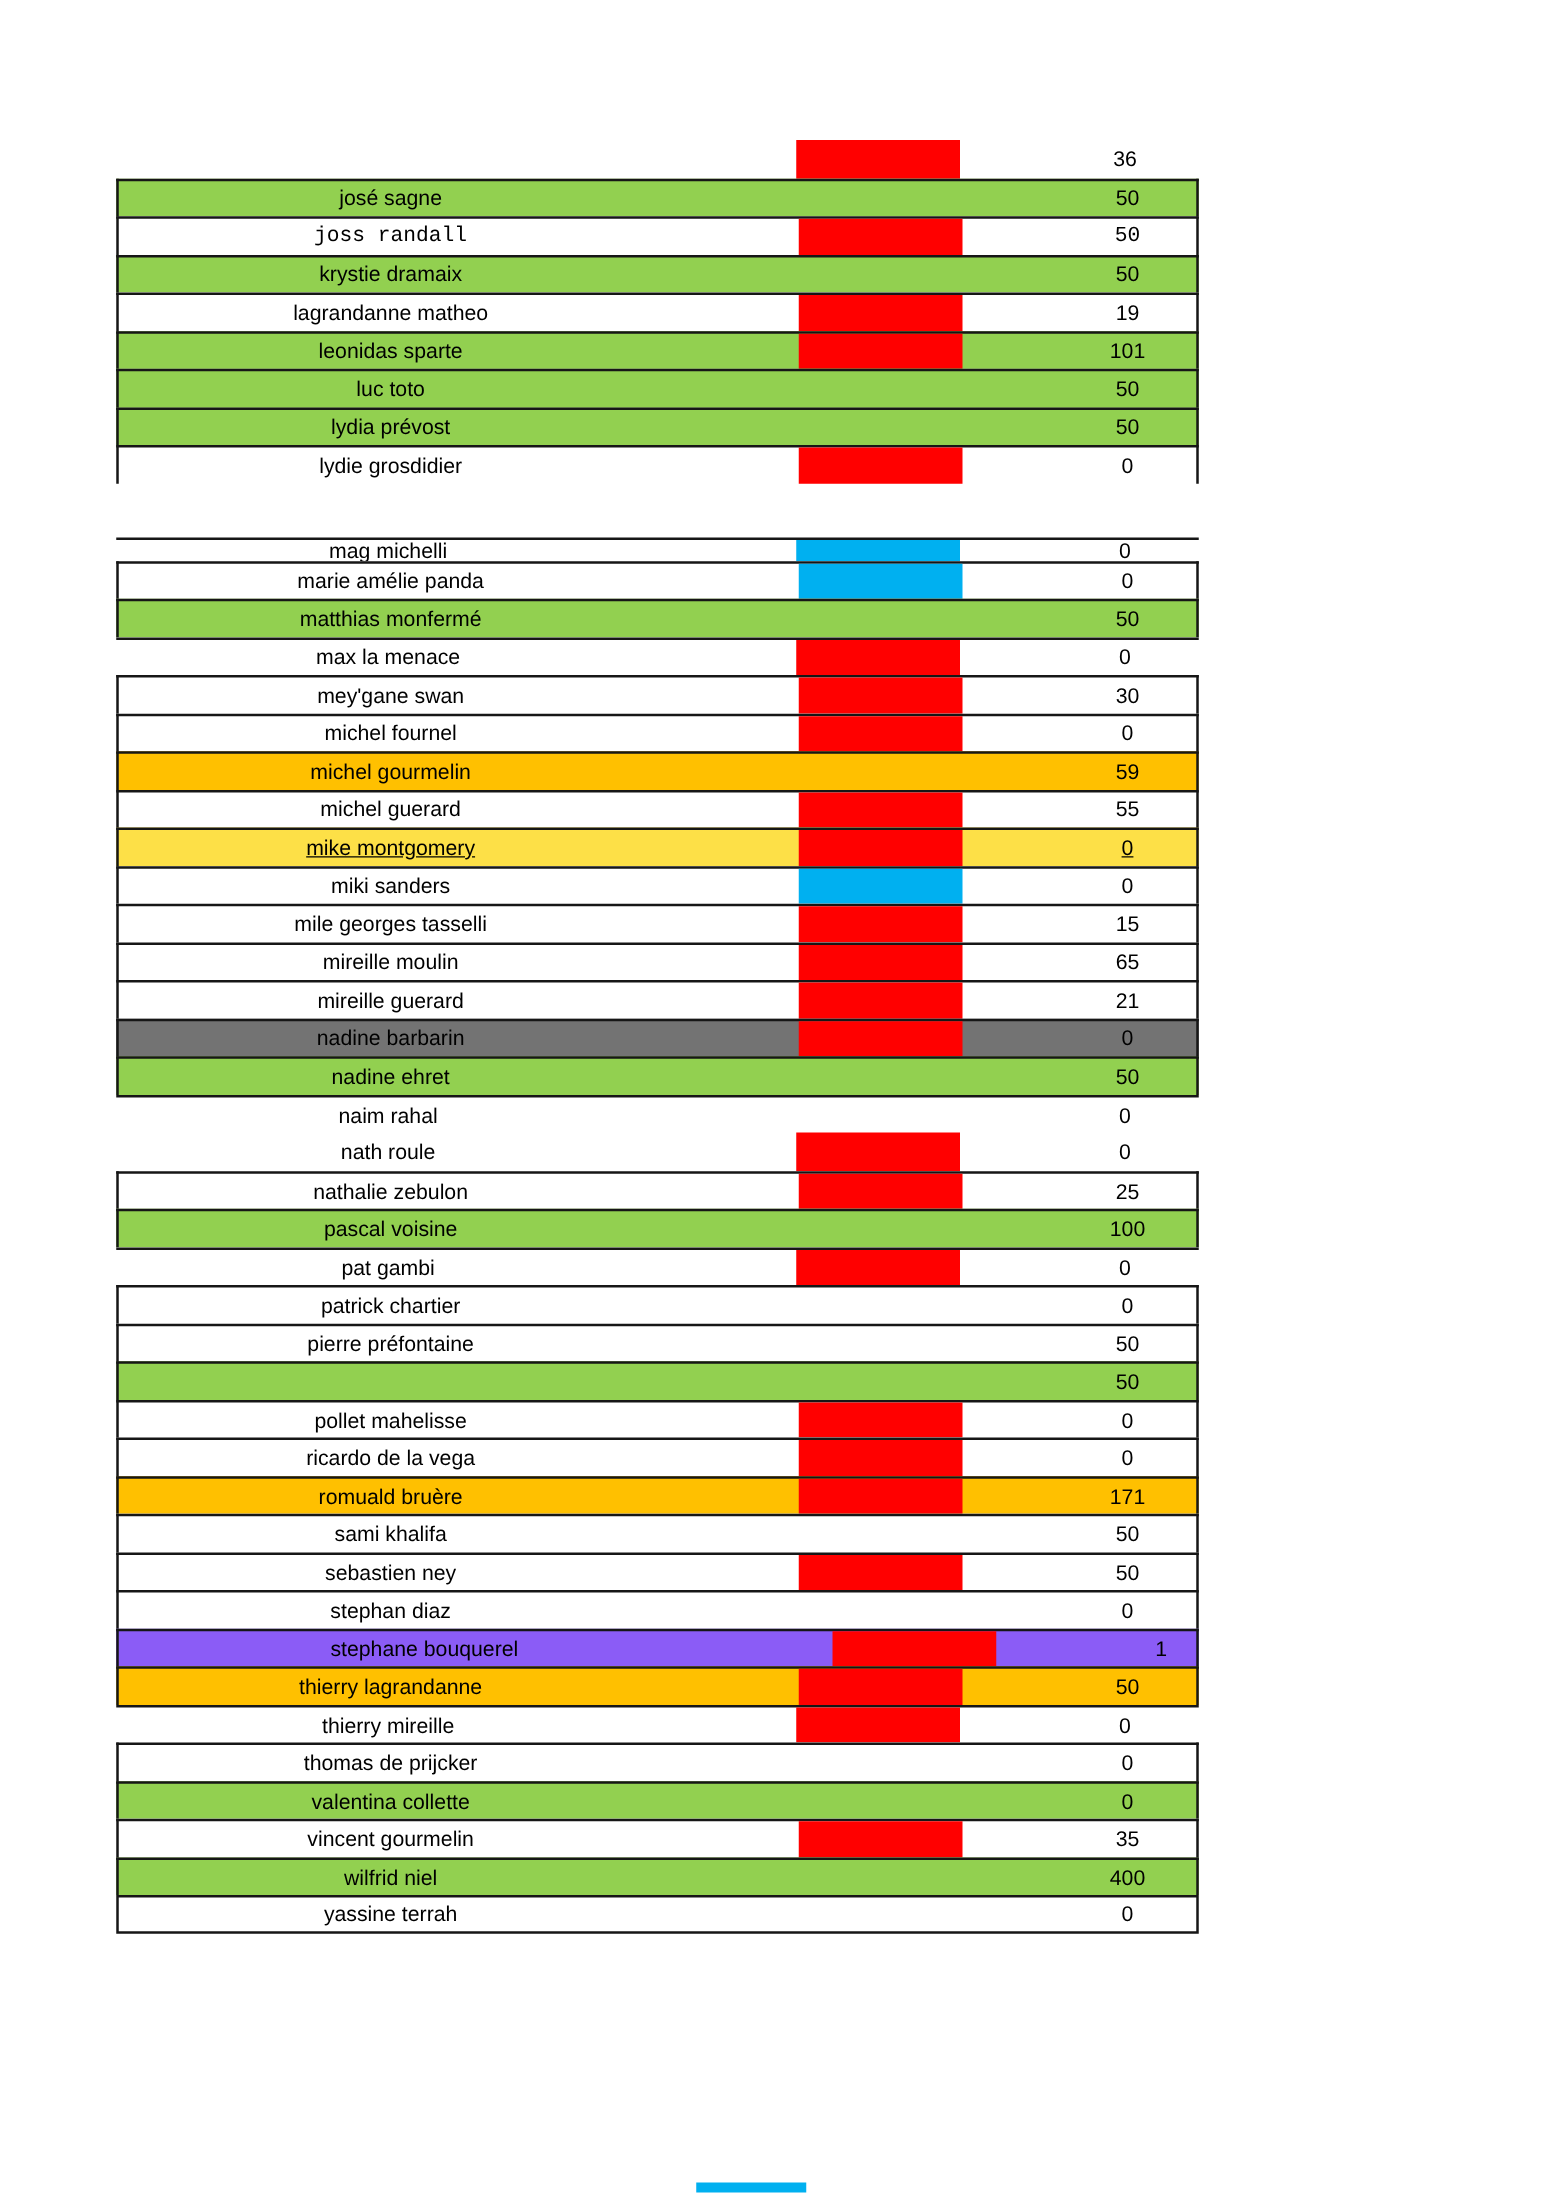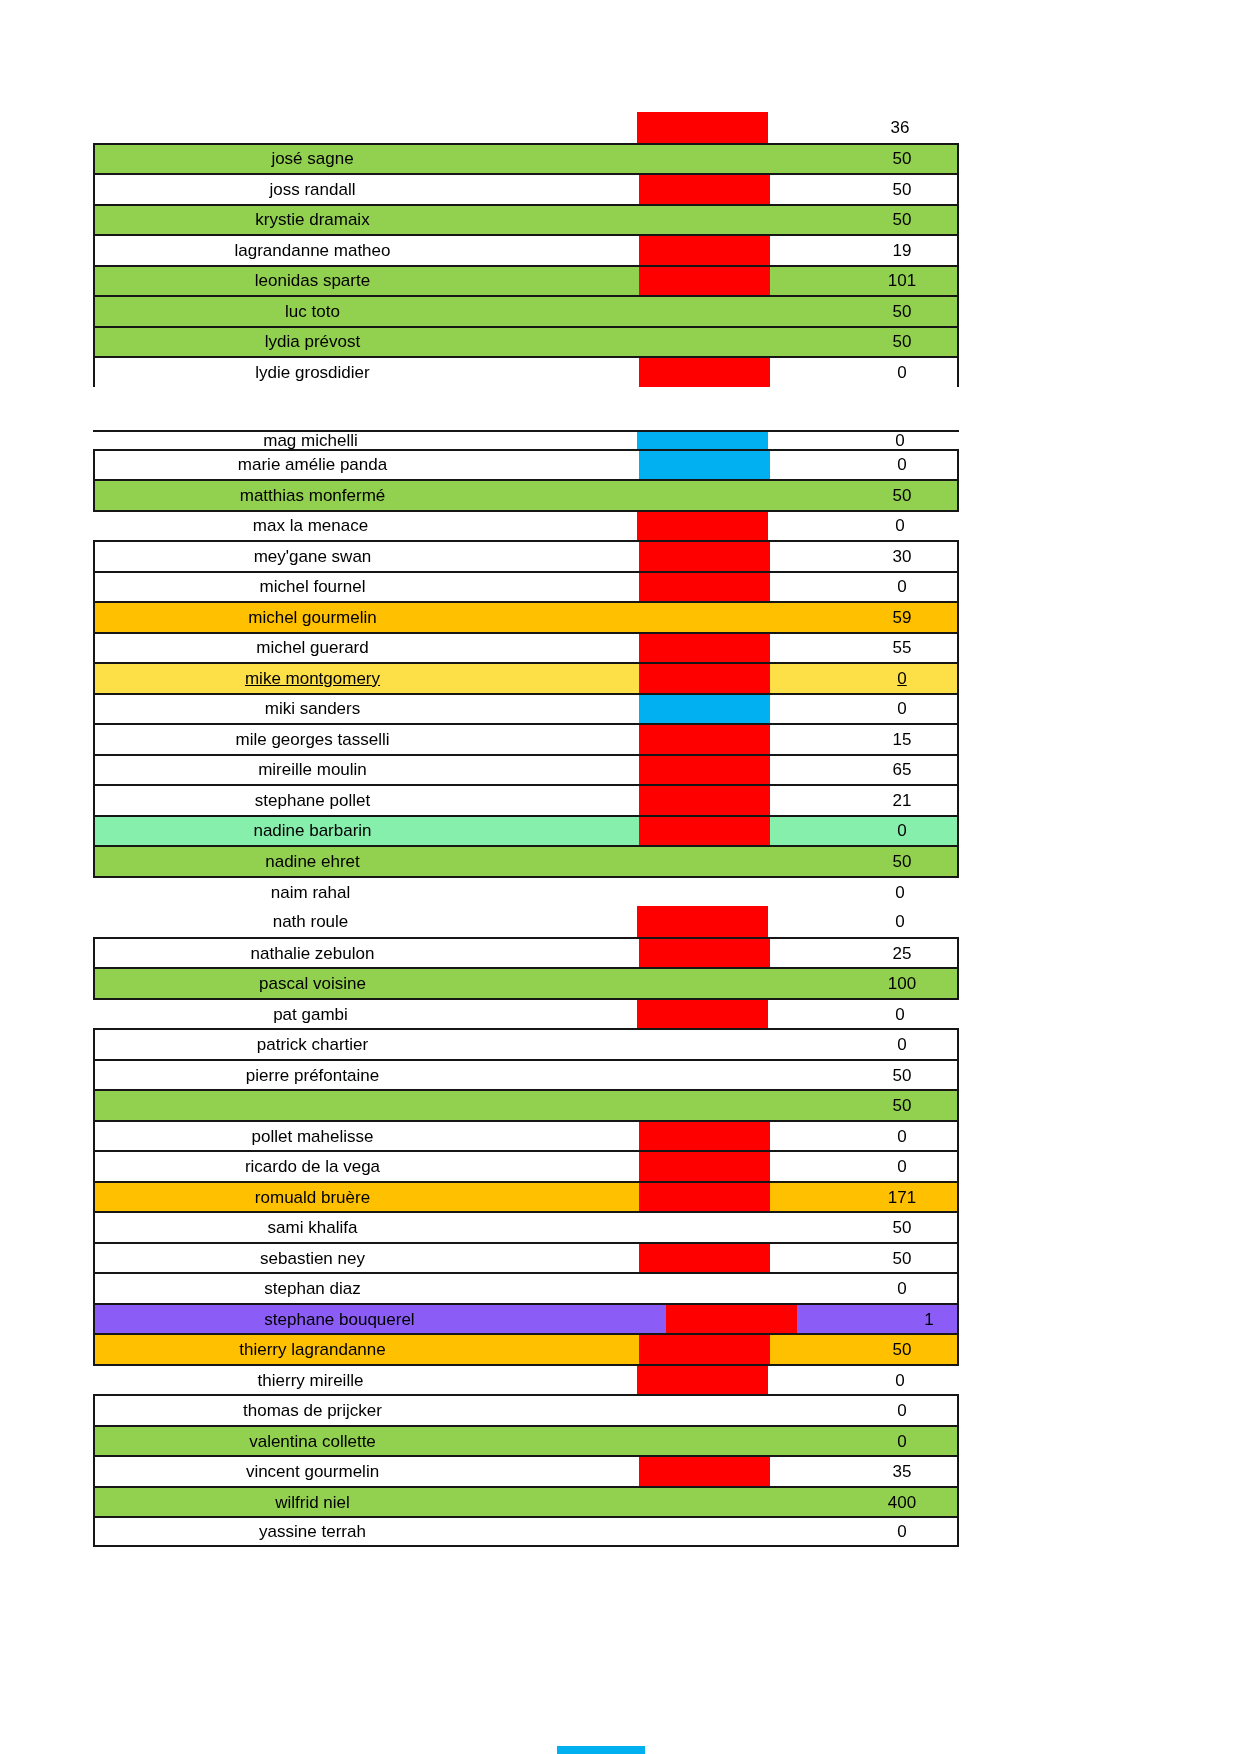--- a/index.html
+++ b/index.html
@@ -34,21 +34,21 @@
 
 <div id="sheet">
     <div class="row" style="background: rgb(255, 255, 255);">
       <div class="cell" style="background: rgb(255, 0, 0);"></div>
       <div class="num">36</div>
     </div>
     <div class="row" style="background: rgb(146, 208, 80); border-left: 2px solid rgb(22, 22, 22); border-right: 2px solid rgb(22, 22, 22); border-top: 2px solid rgb(22, 22, 22);">
       <div class="name">josé sagne</div>
       <div class="num">50</div>
     </div>
-    <div class="row" style="background: rgb(255, 255, 255); border-left: 2px solid rgb(22, 22, 22); border-right: 2px solid rgb(22, 22, 22); border-top: 2px solid rgb(22, 22, 22);">
+    <div class="row" style="background: rgb(255, 255, 255); border-left: 2px solid rgb(22, 22, 22); border-right: 2px solid rgb(22, 22, 22); border-top: 2px solid rgb(22, 22, 22); font-family: Liberation Mono, monospace;">
       <div class="name">joss randall</div>
       <div class="cell" style="background: rgb(255, 0, 0);"></div>
       <div class="num">50</div>
     </div>
     <div class="row" style="background: rgb(146, 208, 80); border-left: 2px solid rgb(22, 22, 22); border-right: 2px solid rgb(22, 22, 22); border-top: 2px solid rgb(22, 22, 22);">
       <div class="name">krystie dramaix</div>
       <div class="num">50</div>
     </div>
     <div class="row" style="background: rgb(255, 255, 255); border-left: 2px solid rgb(22, 22, 22); border-right: 2px solid rgb(22, 22, 22); border-top: 2px solid rgb(22, 22, 22);">
       <div class="name">lagrandanne matheo</div>
@@ -125,25 +125,25 @@
       <div class="name">mile georges tasselli</div>
       <div class="cell" style="background: rgb(255, 0, 0);"></div>
       <div class="num">15</div>
     </div>
     <div class="row" style="background: rgb(255, 255, 255); border-left: 2px solid rgb(22, 22, 22); border-right: 2px solid rgb(22, 22, 22); border-top: 2px solid rgb(22, 22, 22);">
       <div class="name">mireille moulin</div>
       <div class="cell" style="background: rgb(255, 0, 0);"></div>
       <div class="num">65</div>
     </div>
     <div class="row" style="background: rgb(255, 255, 255); border-left: 2px solid rgb(22, 22, 22); border-right: 2px solid rgb(22, 22, 22); border-top: 2px solid rgb(22, 22, 22);">
-      <div class="name">stephane pollet</div>
+      <div class="name">mireille guerard</div>
       <div class="cell" style="background: rgb(255, 0, 0);"></div>
       <div class="num">21</div>
     </div>
-    <div class="row" style="background: #86efac; border-left: 2px solid rgb(22, 22, 22); border-right: 2px solid rgb(22, 22, 22); border-top: 2px solid rgb(22, 22, 22);">
+    <div class="row" style="background: #737373; border-left: 2px solid rgb(22, 22, 22); border-right: 2px solid rgb(22, 22, 22); border-top: 2px solid rgb(22, 22, 22);">
       <div class="name">nadine barbarin</div>
       <div class="cell" style="background: rgb(255, 0, 0);"></div>
       <div class="num">0</div>
     </div>
     <div class="row" style="background: rgb(146, 208, 80); border-left: 2px solid rgb(22, 22, 22); border-right: 2px solid rgb(22, 22, 22); border-top: 2px solid rgb(22, 22, 22);">
       <div class="name">nadine ehret</div>
       <div class="num">50</div>
     </div>
     <div class="row" style="background: rgb(255, 255, 255); border-top: 2px solid rgb(22, 22, 22);">
       <div class="name">naim rahal</div>

